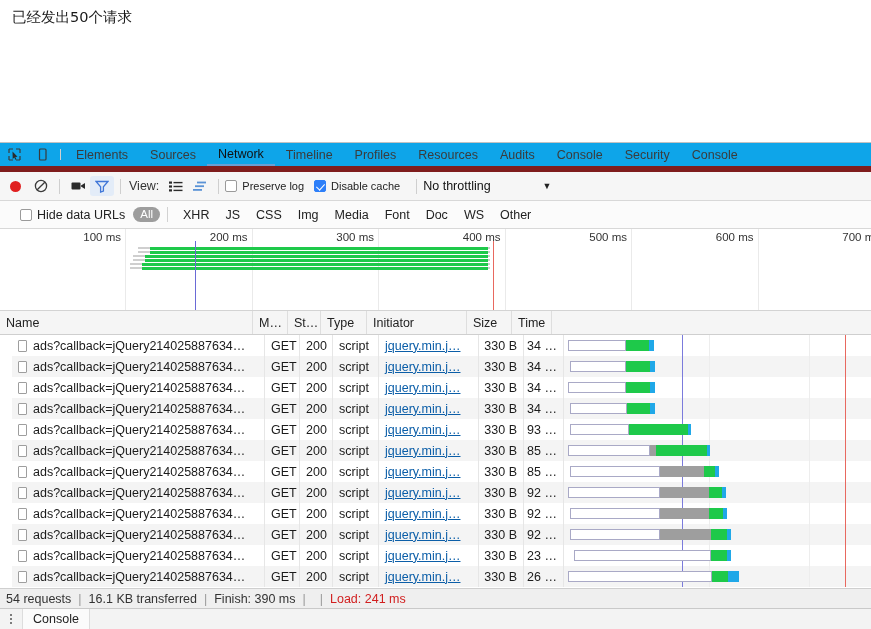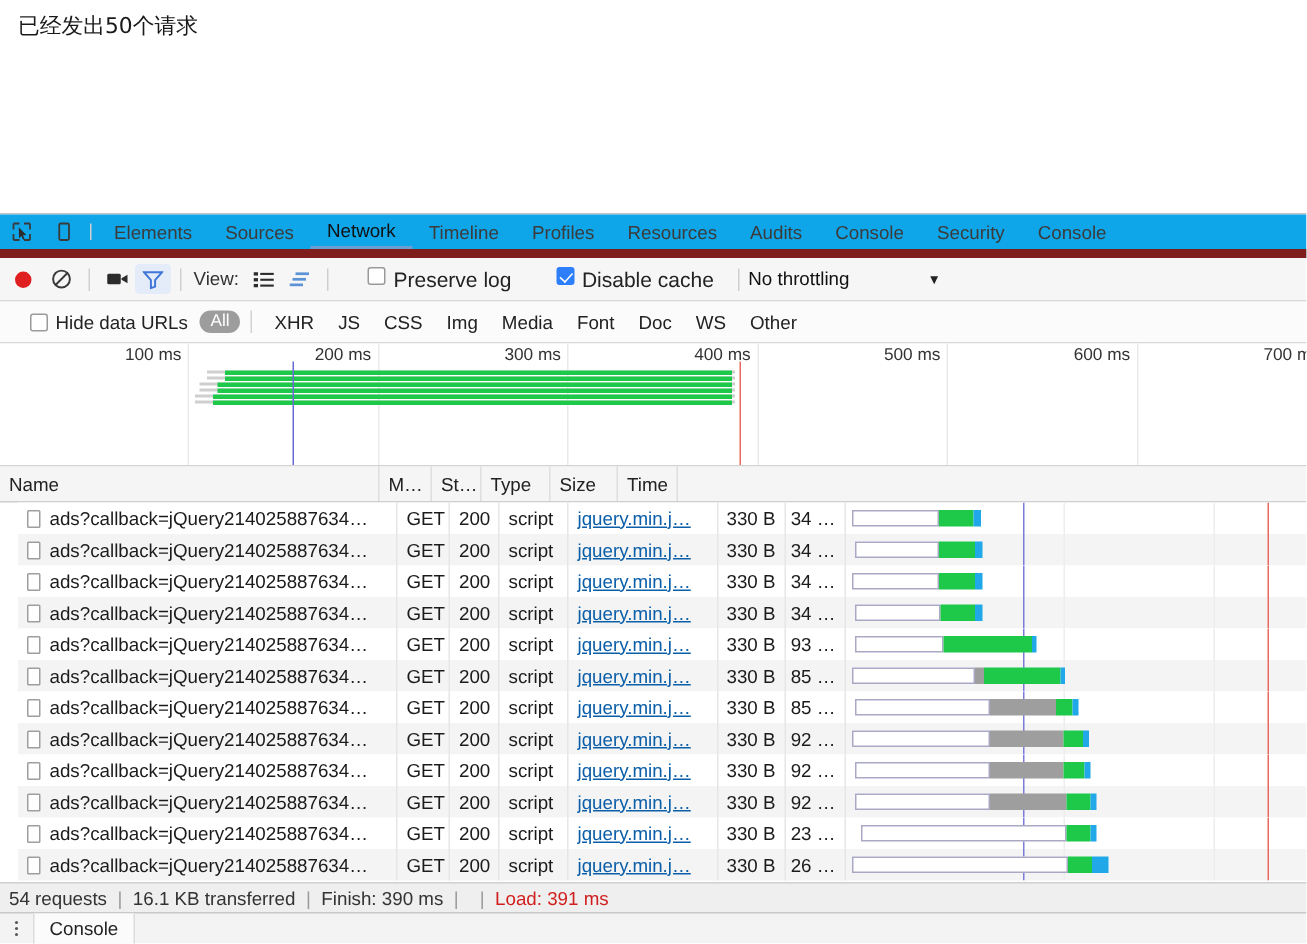--- a/index.html
+++ b/index.html
@@ -33,21 +33,21 @@
          white-space:nowrap; }
   .tab.active { color:#111; border-bottom:2px solid #6a9fd4; font-weight:400; }
 
   
   .ctrlbar { position:relative; height:29px; background:#f6f6f6;
              border-bottom:1px solid #d8d8d8; display:flex; align-items:center; padding:0 6px; }
   .rec-dot { width:11px; height:11px; border-radius:50%; background:#e02020; margin:0 8px 0 4px; }
   .ctl { width:24px; height:20px; display:flex; align-items:center; justify-content:center; }
   .vsep { width:1px; height:15px; background:#cfcfcf; margin:0 6px; }
   .viewlabel { font-size:12.5px; color:#333; margin:0 5px 0 2px; }
-  .cb-wrap { display:flex; align-items:flex-start; font-size:14px; color:#222; margin-right:10px; white-space:nowrap;margin-left:20px;}
+  .cb-wrap { display:flex; align-items:center; font-size:11px; color:#222; margin-right:10px; white-space:nowrap;}
   .cbox { width:12px; height:12px; border:1px solid #9a9a9a; background:#fff; border-radius:2px;
           margin-right:5px; display:inline-block; position:relative; }
   .cbox.checked { background:#2d7ff9; border-color:#2d7ff9; }
   .cbox.checked::after { content:""; position:absolute; left:3px; top:0.5px; width:4px; height:7px;
           border:solid #fff; border-width:0 1.6px 1.6px 0; transform:rotate(42deg); }
   .throttle { display:flex; align-items:center; font-size:12.5px; color:#111; }
   .throttle .arrow { margin-left:52px; font-size:9px; color:#222; }
   .filt-active { background:#e3ecf8; border-radius:3px; }
 
   
@@ -264,20 +264,21 @@
         <div class="ov-dcl" style="left: 195px;"></div>
         <div class="ov-load" style="left: 493px;"></div>
       </div>
 
     <div class="net-table">
       <div class="thead">
         <div class="th" style="width:253px">Name</div>
         <div class="th" style="width:35px">M…</div>
         <div class="th" style="width:33px">St…</div>
         <div class="th" style="width:46px">Type</div>
+        <div class="th" style="width:100px">Initiator</div>
         <div class="th" style="width:45px">Size</div>
         <div class="th" style="width:40px">Time</div>
       </div>
       <div class="rows" id="rows">
           <div class="row even">
             <div class="cell name" style="width: 253px;">
               <span class="doc-ico"></span>
               <span>ads?callback=jQuery214025887634…</span>
             </div>
             <div class="cell " style="width: 35px;">GET</div>
@@ -584,21 +585,21 @@
     </div>
 
     <div class="statusbar">
       <span>54 requests</span>
       <span class="sb-sep">|</span>
       <span>16.1 KB transferred</span>
       <span class="sb-sep">|</span>
       <span>Finish: 390 ms</span>
       <span class="sb-sep">|</span>
       <span class="sb-sep">|</span>
-      <span class="sb-load">Load: 391 ms</span>
+      <span class="sb-load">Load: 241 ms</span>
     </div>
 
     <div class="drawer">
       <div class="kebab">
           <i></i>
           <i></i>
           <i></i>
         </div>
       <div class="drawer-tab">Console</div>
     </div>

